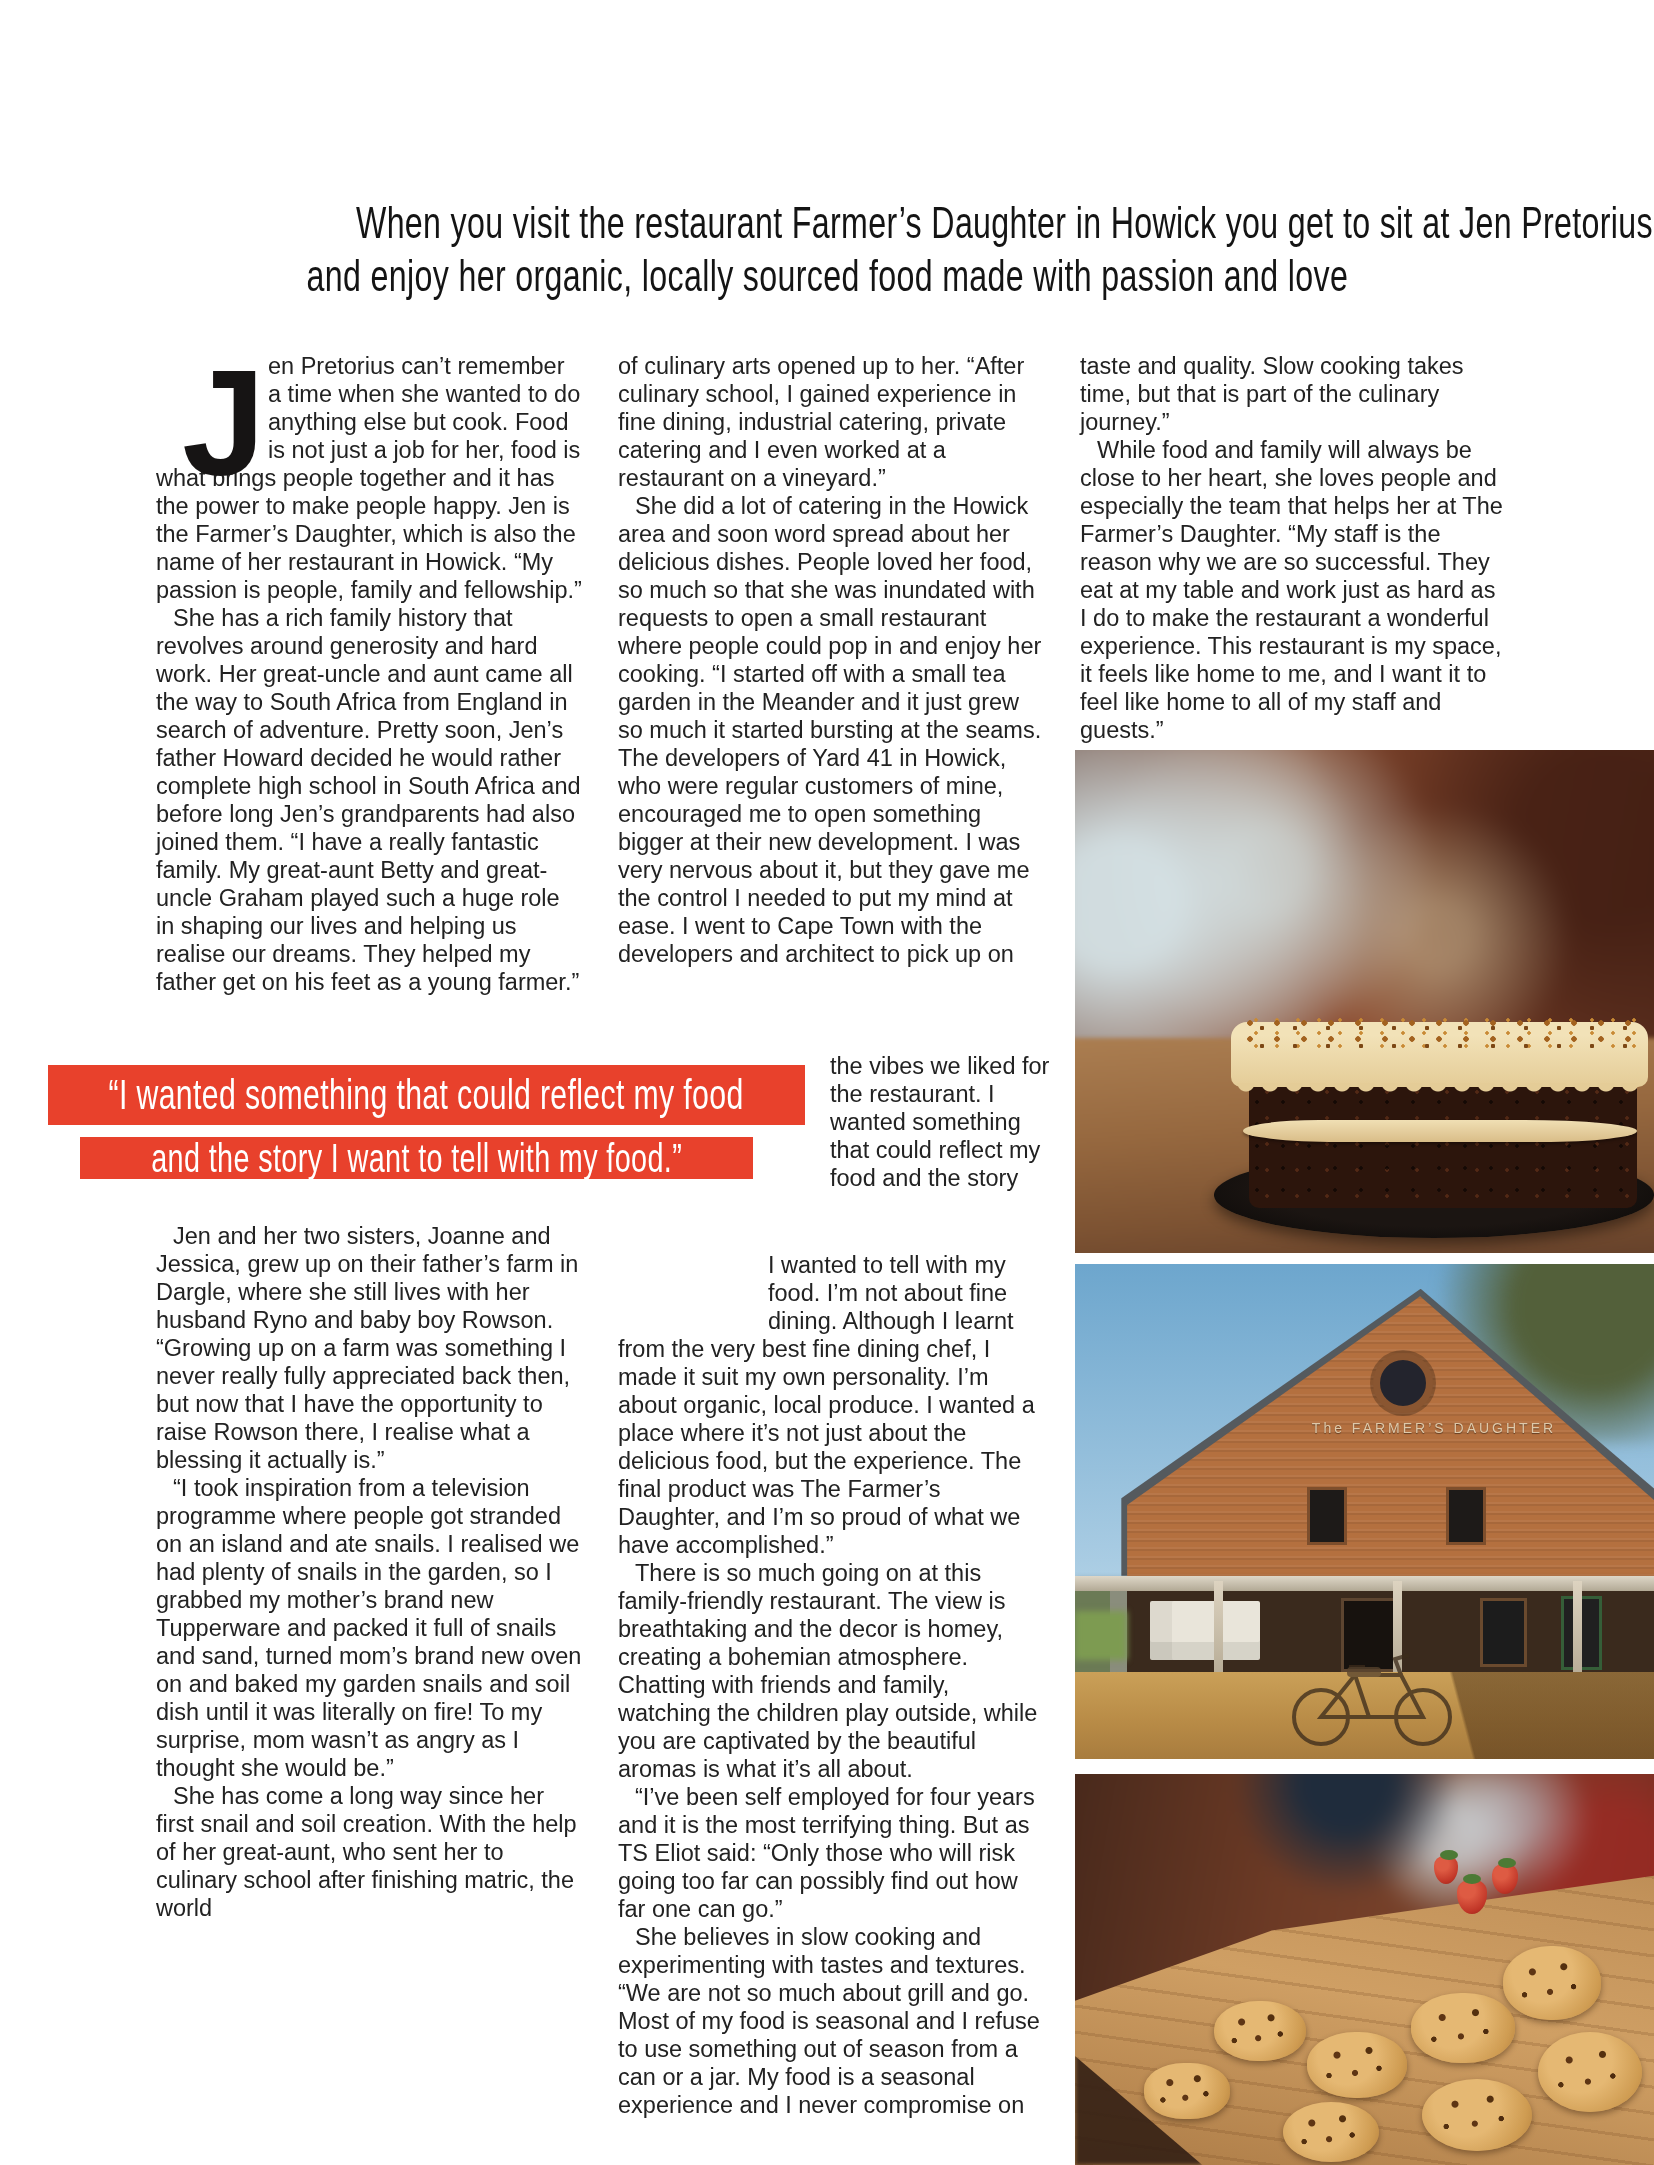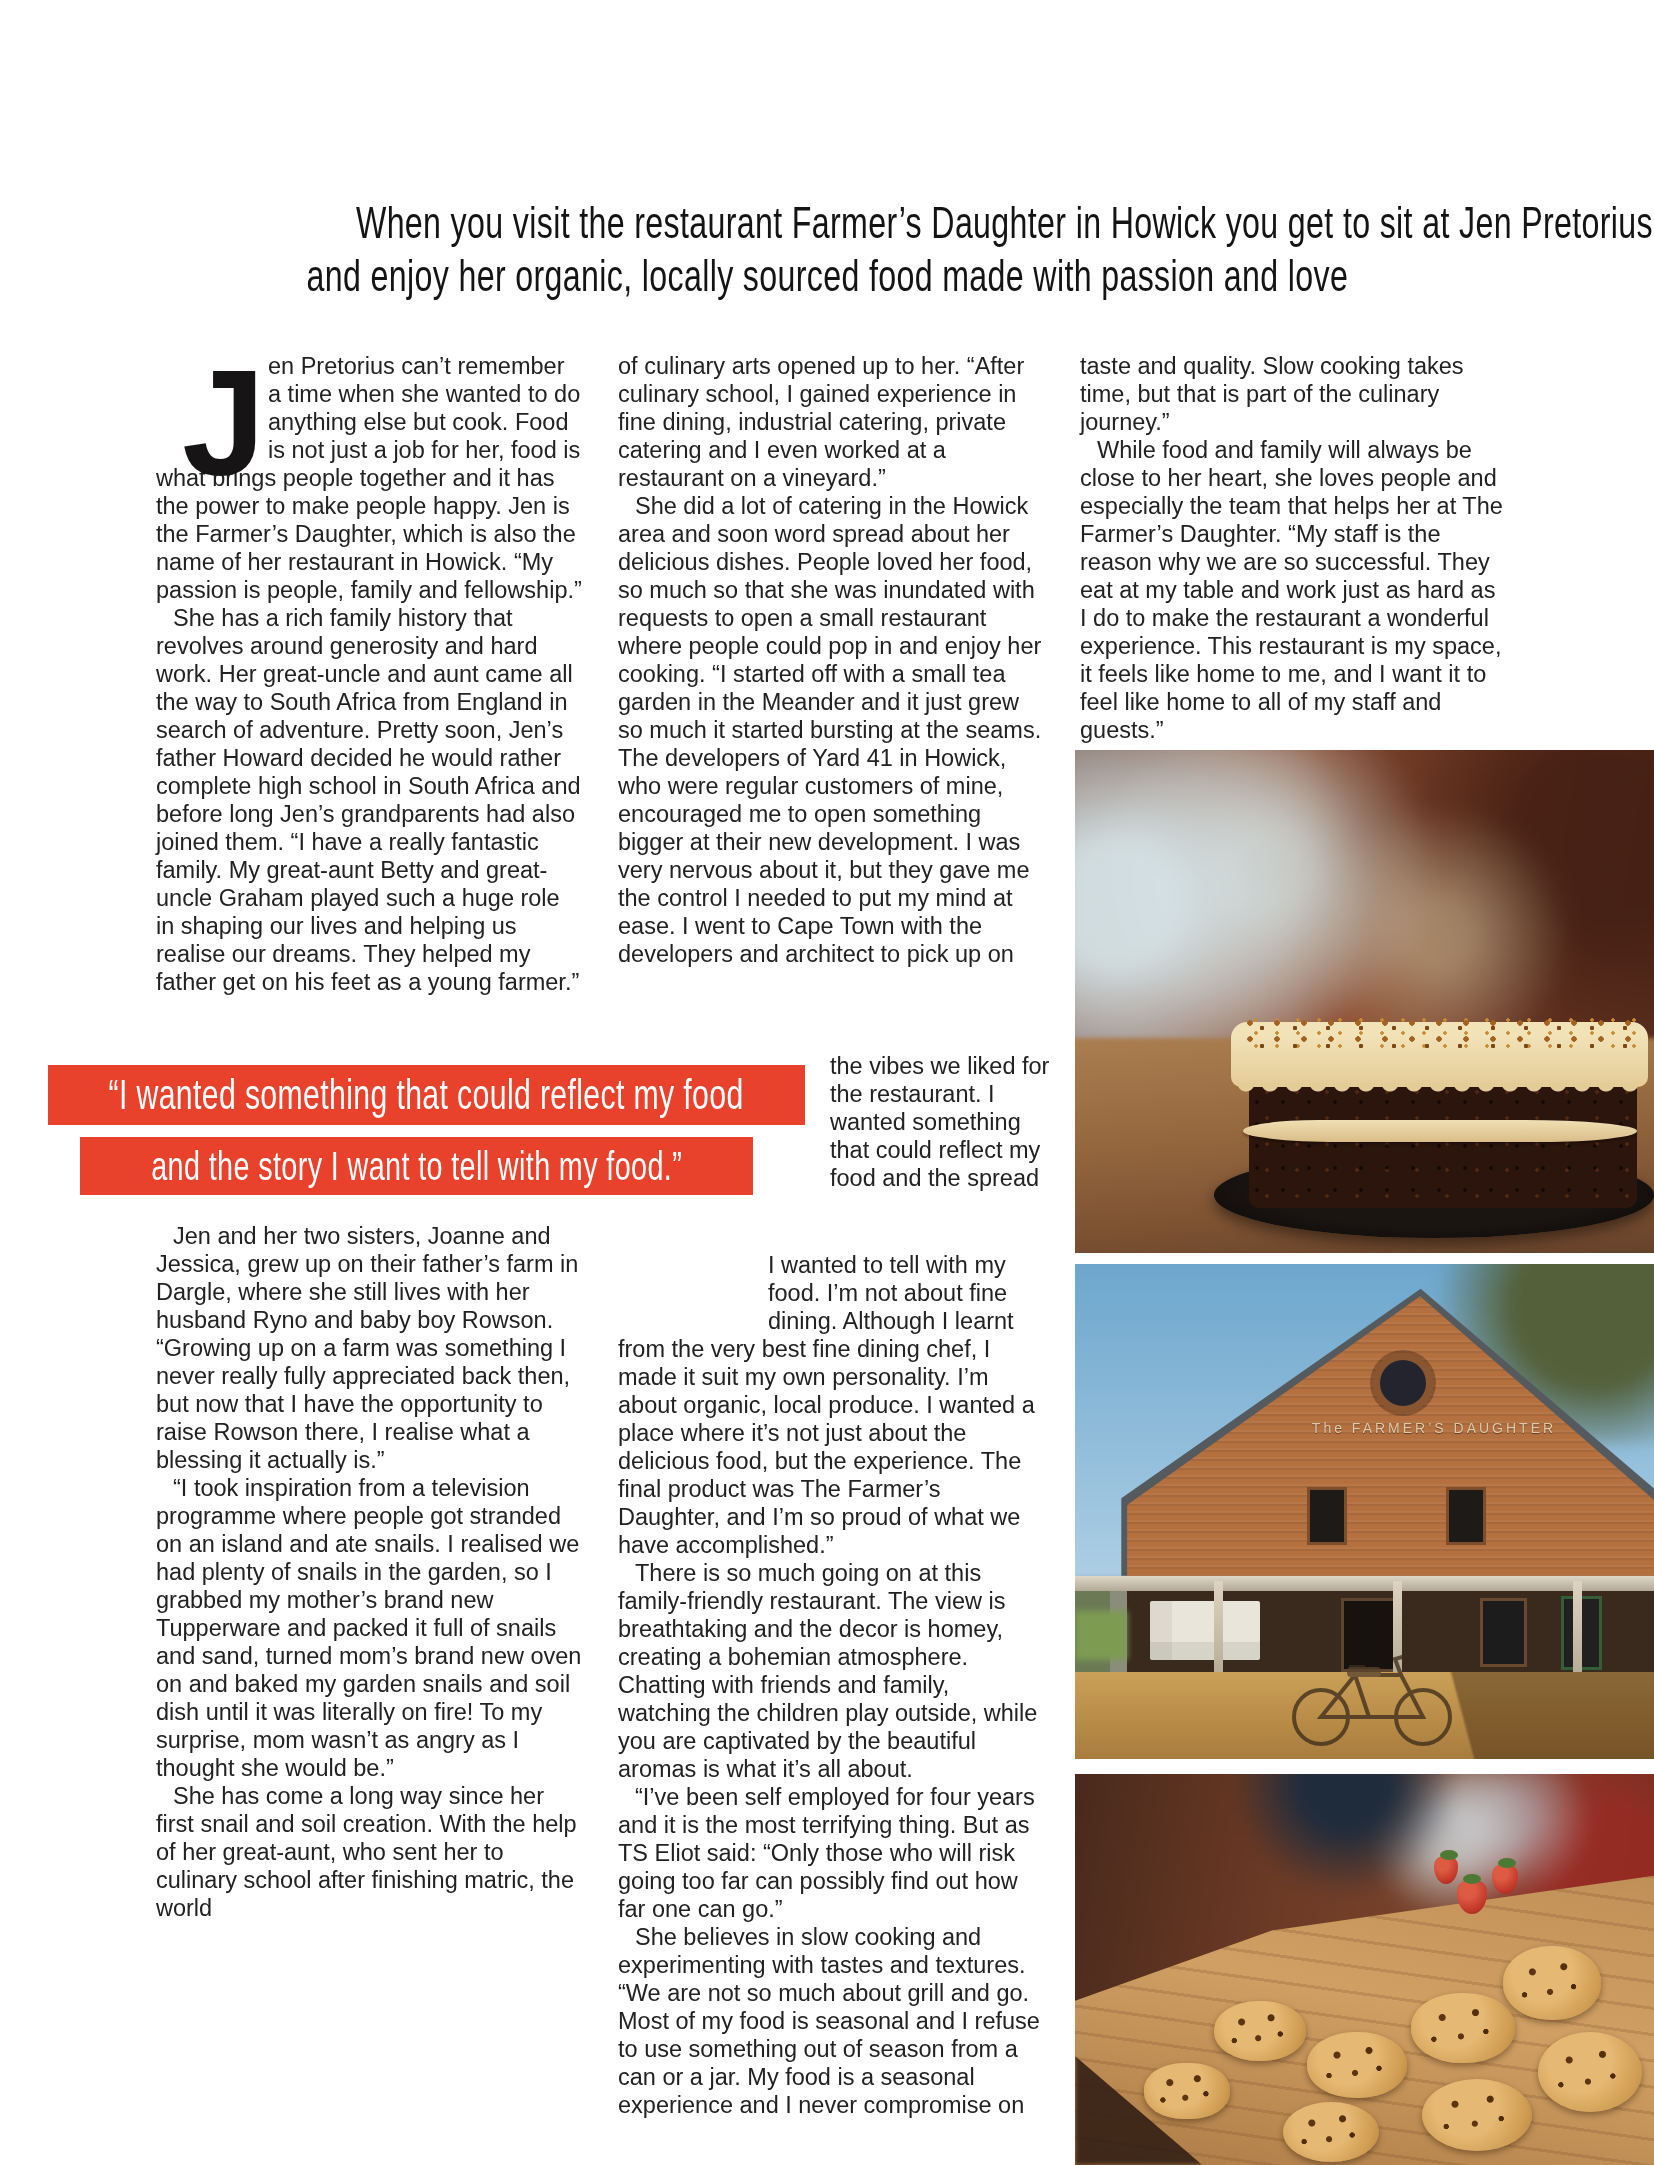--- a/index.html
+++ b/index.html
@@ -29,21 +29,21 @@
     float:left;width:104px;height:112px;margin-right:8px;position:relative;
   }
   .dropcap b{
     position:absolute;left:26px;top:-4px;font-weight:700;font-size:150px;line-height:1;
     color:#161414;font-family:"Liberation Sans",sans-serif;
   }
   .c2c-spacer{float:left;width:150px;height:58px;}
   
   .pq-bar{position:absolute;background:var(--red);display:flex;align-items:center;justify-content:center;overflow:hidden;}
   .pq1{left:48px;top:1065px;width:757px;height:60px;}
-  .pq2{left:80px;top:1137px;width:673px;height:58px;}
+  .pq2{left:80px;top:1137px;width:673px;height:42px;}
   .pq-text{color:#fff;font-size:42px;white-space:nowrap;display:inline-block;transform:scaleX(.72);letter-spacing:.5px;}
   .pq2 .pq-text{font-size:40px;}
   
   .photo{position:absolute;left:1075px;width:579px;margin:0;overflow:hidden;background:#7a4733;}
   .ph-layer{position:absolute;}
   
   .photo-cake{top:750px;height:503px;}
   .cake-bg{inset:-20px;filter:blur(10px);
     background:
       radial-gradient(circle at 10% 32%, rgba(214,228,232,.95) 0 9%, rgba(214,228,232,0) 38%),
@@ -168,21 +168,21 @@
     <p class="para indent">Jen and her two sisters, Joanne and Jessica, grew up on their father’s farm in Dargle, where she still lives with her husband Ryno and baby boy Rowson. “Growing up on a farm was something I never really fully appreciated back then, but now that I have the opportunity to raise Rowson there, I realise what a blessing it actually is.”</p>
     <p class="para indent">“I took inspiration from a television programme where people got stranded on an island and ate snails. I realised we had plenty of snails in the garden, so I grabbed my mother’s brand new Tupperware and packed it full of snails and sand, turned mom’s brand new oven on and baked my garden snails and soil dish until it was literally on fire! To my surprise, mom wasn’t as angry as I thought she would be.”</p>
     <p class="para indent">She has come a long way since her first snail and soil creation. With the help of her great-aunt, who sent her to culinary school after finishing matric, the world</p>
   </section>
 
   <section class="col col2a">
     <p class="para">of culinary arts opened up to her. “After culinary school, I gained experience in fine dining, industrial catering, private catering and I even worked at a restaurant on a vineyard.”</p>
     <p class="para indent">She did a lot of catering in the Howick area and soon word spread about her delicious dishes. People loved her food, so much so that she was inundated with requests to open a small restaurant where people could pop in and enjoy her cooking. “I started off with a small tea garden in the Meander and it just grew so much it started bursting at the seams. The developers of Yard 41 in Howick, who were regular customers of mine, encouraged me to open something bigger at their new development. I was very nervous about it, but they gave me the control I needed to put my mind at ease. I went to Cape Town with the developers and architect to pick up on</p>
   </section>
   <section class="col col2b">
-    <p class="para">the vibes we liked for the restaurant. I wanted something that could reflect my food and the spread</p>
+    <p class="para">the vibes we liked for the restaurant. I wanted something that could reflect my food and the story</p>
   </section>
   <section class="col col2c">
     <p class="para"><span class="c2c-spacer"></span><span>I wanted to tell with my food. I’m not about fine dining. Although I learnt from the very best fine dining chef, I made it suit my own personality. I’m about organic, local produce. I wanted a place where it’s not just about the delicious food, but the experience. The final product was The Farmer’s Daughter, and I’m so proud of what we have accomplished.”</span></p>
     <p class="para indent">There is so much going on at this family-friendly restaurant. The view is breathtaking and the decor is homey, creating a bohemian atmosphere. Chatting with friends and family, watching the children play outside, while you are captivated by the beautiful aromas is what it’s all about.</p>
     <p class="para indent">“I’ve been self employed for four years and it is the most terrifying thing. But as TS Eliot said: “Only those who will risk going too far can possibly find out how far one can go.”</p>
     <p class="para indent">She believes in slow cooking and experimenting with tastes and textures. “We are not so much about grill and go. Most of my food is seasonal and I refuse to use something out of season from a can or a jar. My food is a seasonal experience and I never compromise on</p>
   </section>
 
   <section class="col col3">
     <p class="para">taste and quality. Slow cooking takes time, but that is part of the culinary journey.”</p>

